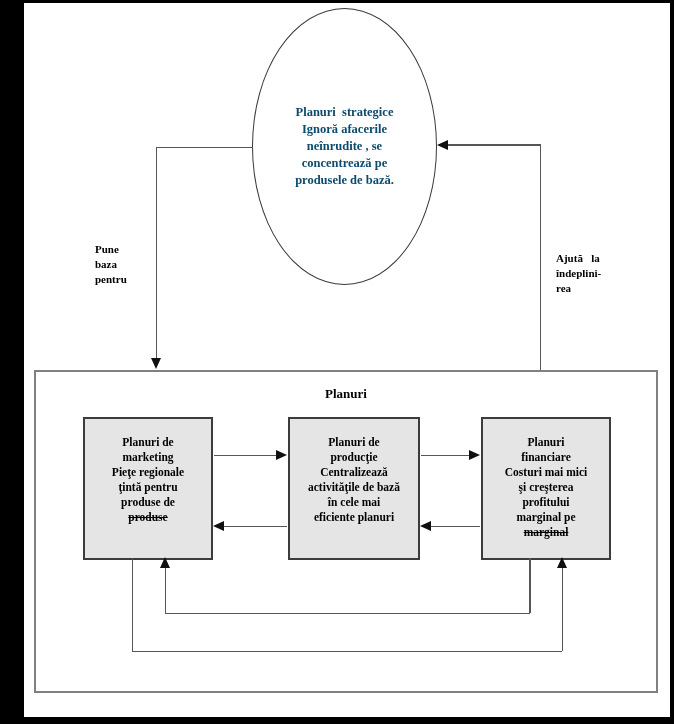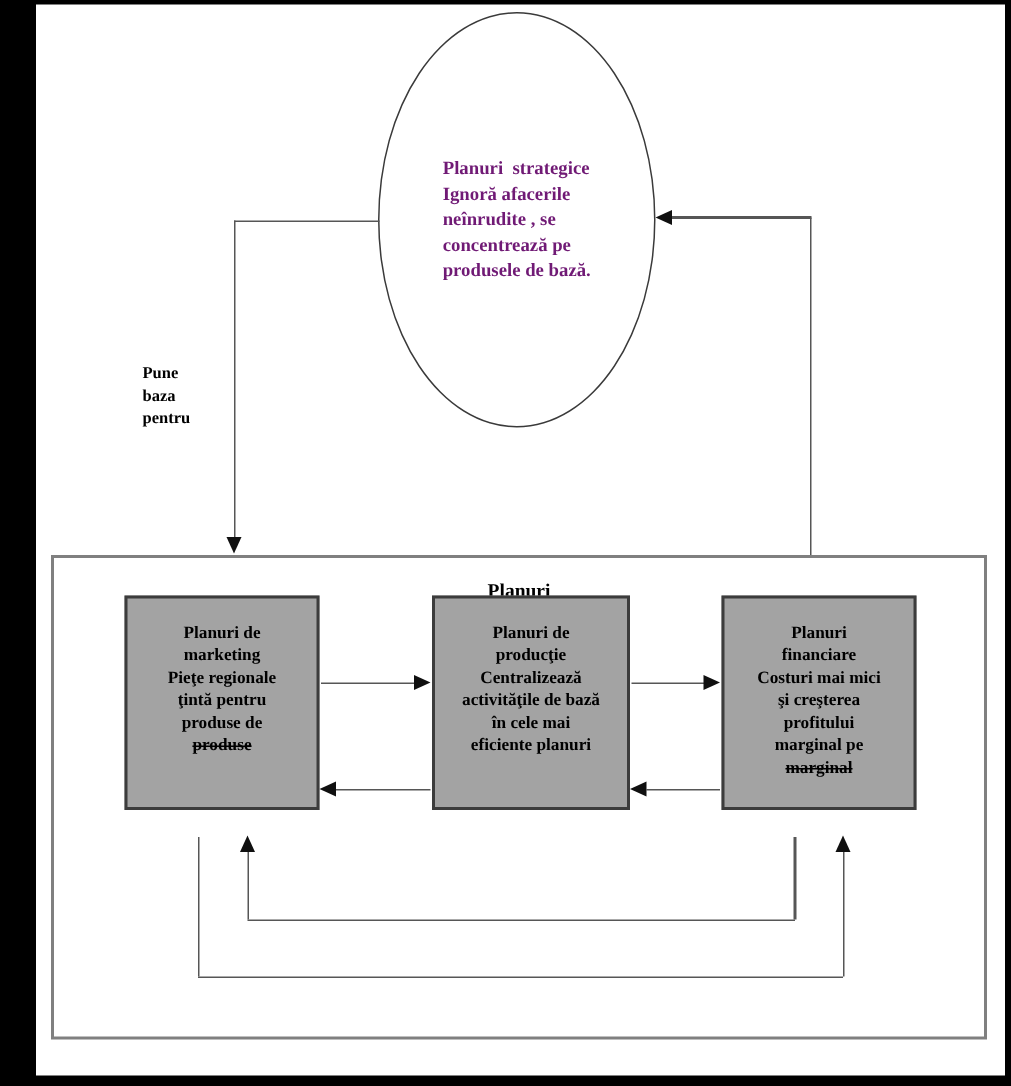--- a/index.html
+++ b/index.html
@@ -19,37 +19,37 @@
 
   
   #ellipse{
     position:absolute;left:252px;top:8px;width:185px;height:277px;
     border:1.4px solid #3a3a3a;border-radius:50%;
     display:flex;align-items:center;justify-content:center;
     box-sizing:border-box;background:#ffffff;
   }
   #ellipse .txt{
     font-weight:bold;font-size:12.5px;line-height:17px;
-    text-align:left;white-space:pre;color:#701a75;
+    text-align:center;white-space:pre;color:#0c4a6e;
   }
 
   
   #container-rect{
     position:absolute;left:34px;top:370px;width:624px;height:323px;
     border:2px solid #808080;box-sizing:border-box;background:#ffffff;
   }
   #container-title{
     position:absolute;left:34px;top:386px;width:624px;
     text-align:center;font-weight:bold;font-size:13px;color:#000;
   }
 
   
   .pbox{
-    position:absolute;top:397px;height:143px;
-    border:2px solid #3c3c3c;box-sizing:border-box;background:#a3a3a3;
+    position:absolute;top:417px;height:143px;
+    border:2px solid #3c3c3c;box-sizing:border-box;background:#e5e5e5;
     overflow:hidden;
   }
   #box-marketing{left:83px;width:130px;}
   #box-productie{left:288px;width:132px;}
   #box-financiare{left:481px;width:130px;}
   .pbox .box-text{
     margin-top:16px;
     font-weight:bold;font-size:11.5px;line-height:15px;
     text-align:center;white-space:pre;color:#000;
   }
@@ -97,20 +97,23 @@
   <div class="vline" style="left:155.5px;top:147px;height:212px;"></div>
   <div class="ah ah-down" style="left:151px;top:358px;"></div>
 
   <div class="vline" style="left:539.5px;top:145px;height:225px;"></div>
   <div class="hline" style="left:447px;top:144px;width:94px;"></div>
   <div class="ah ah-left" style="left:437px;top:140px;"></div>
 
   <div class="side-label" id="label-left">Pune
 baza
 pentru</div>
+  <div class="side-label" id="label-right">Ajută   la
+îndeplini-
+rea</div>
 
   <div id="container-rect"></div>
   <div id="container-title">Planuri</div>
 
   <div class="pbox" id="box-marketing">
     <div class="box-text"><span>Planuri de
 marketing
 Pieţe regionale
 ţintă pentru
 produse de</span><span class="clipped">produse</span></div>

